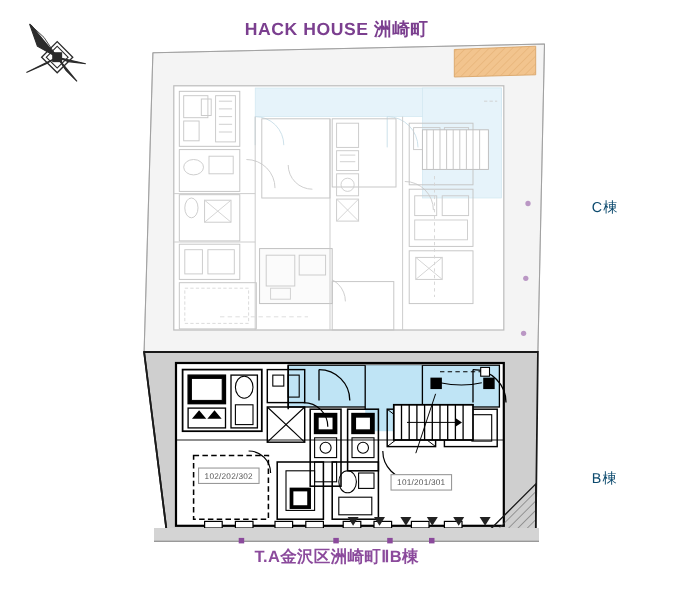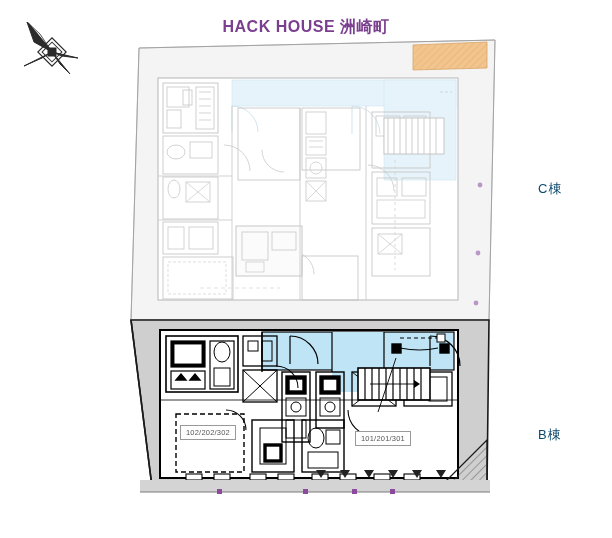--- a/index.html
+++ b/index.html
@@ -378,14 +378,15 @@
   </svg>
 
   <div class="room-tag" id="room-tag-left">102/202/302</div>
 
   <div class="room-tag" id="room-tag-right">101/201/301</div>
 
   <div class="bldg-label" id="label-c">C棟</div>
 
   <div class="bldg-label" id="label-b">B棟</div>
 
+  <div id="bottom-title">T.A金沢区洲崎町ⅡB棟</div>
 
 </div>
 
 </body></html>

